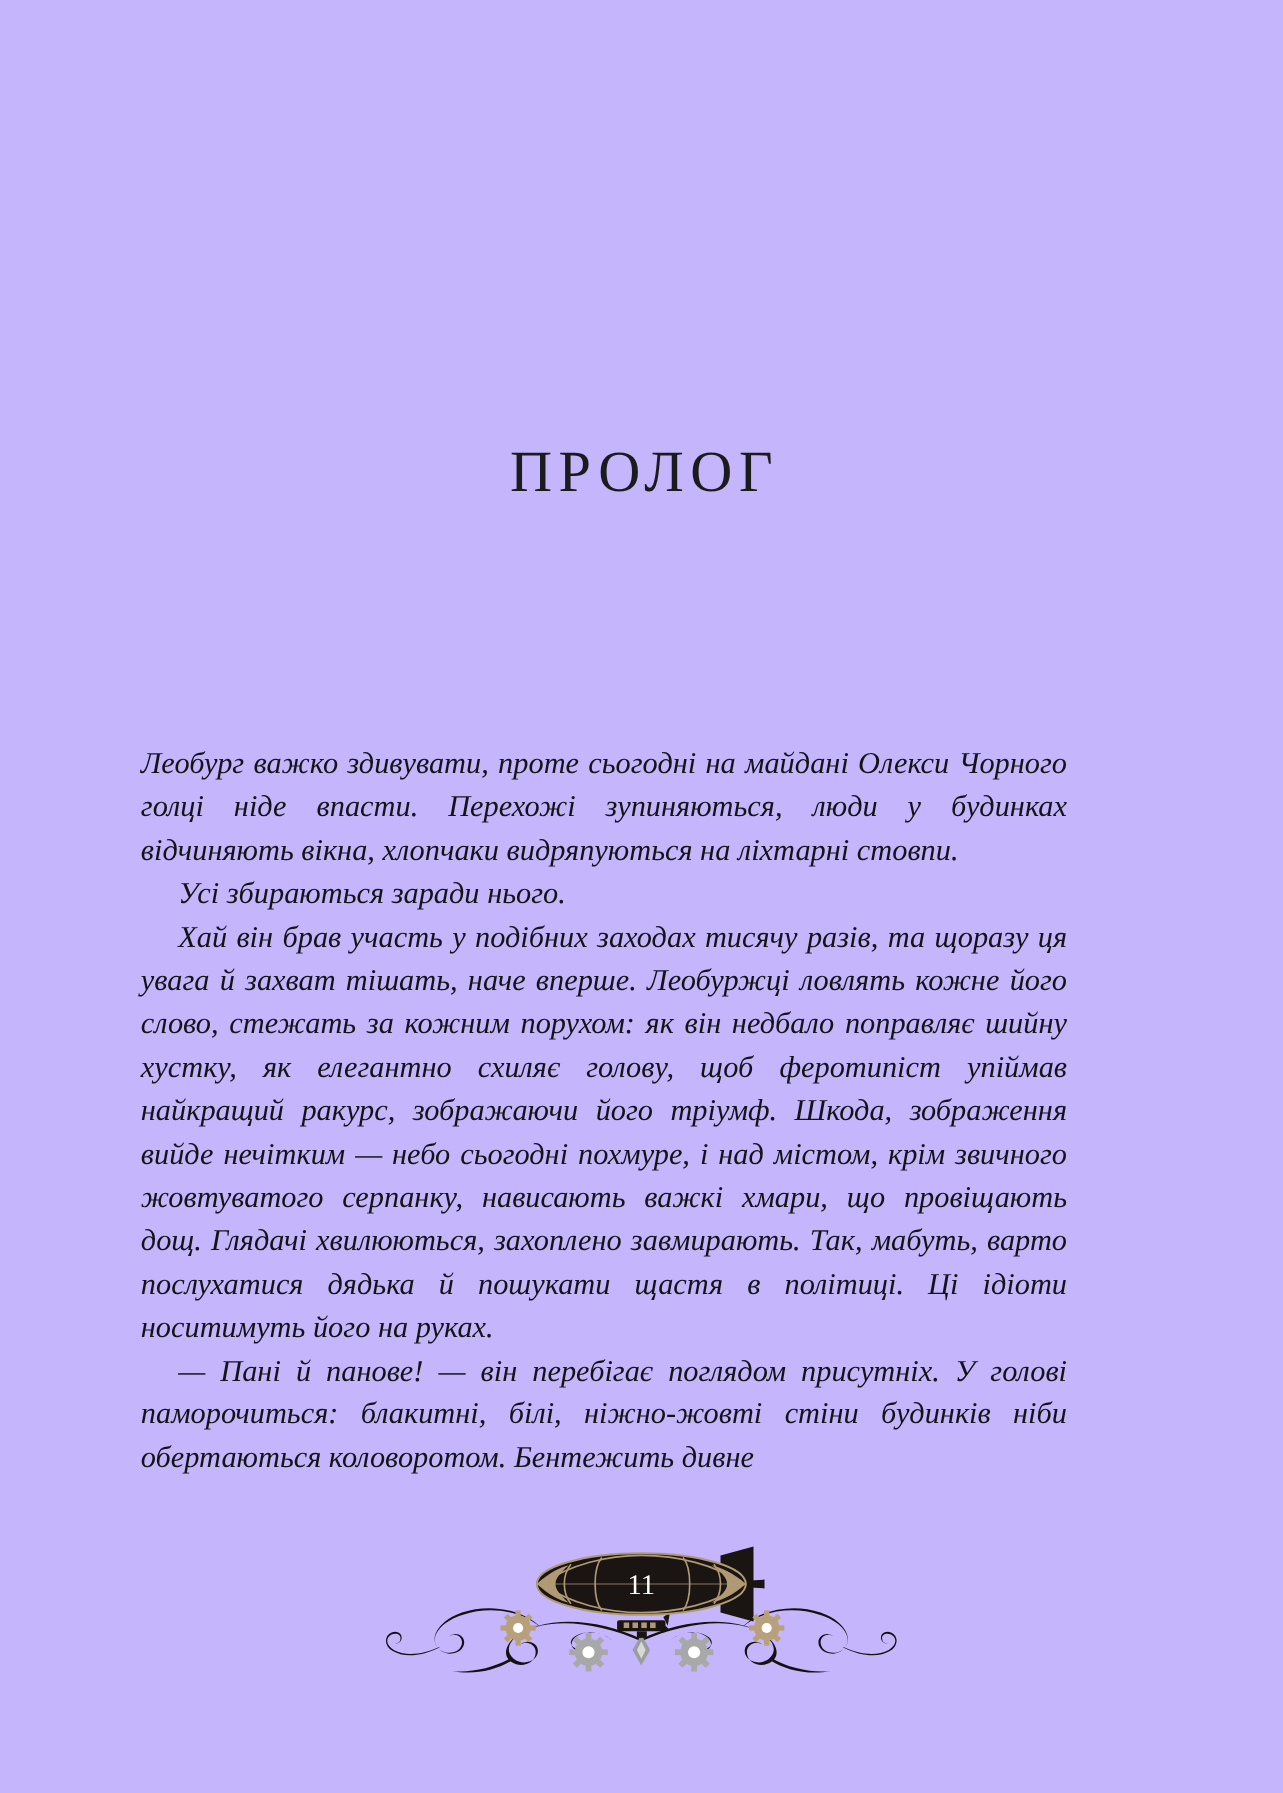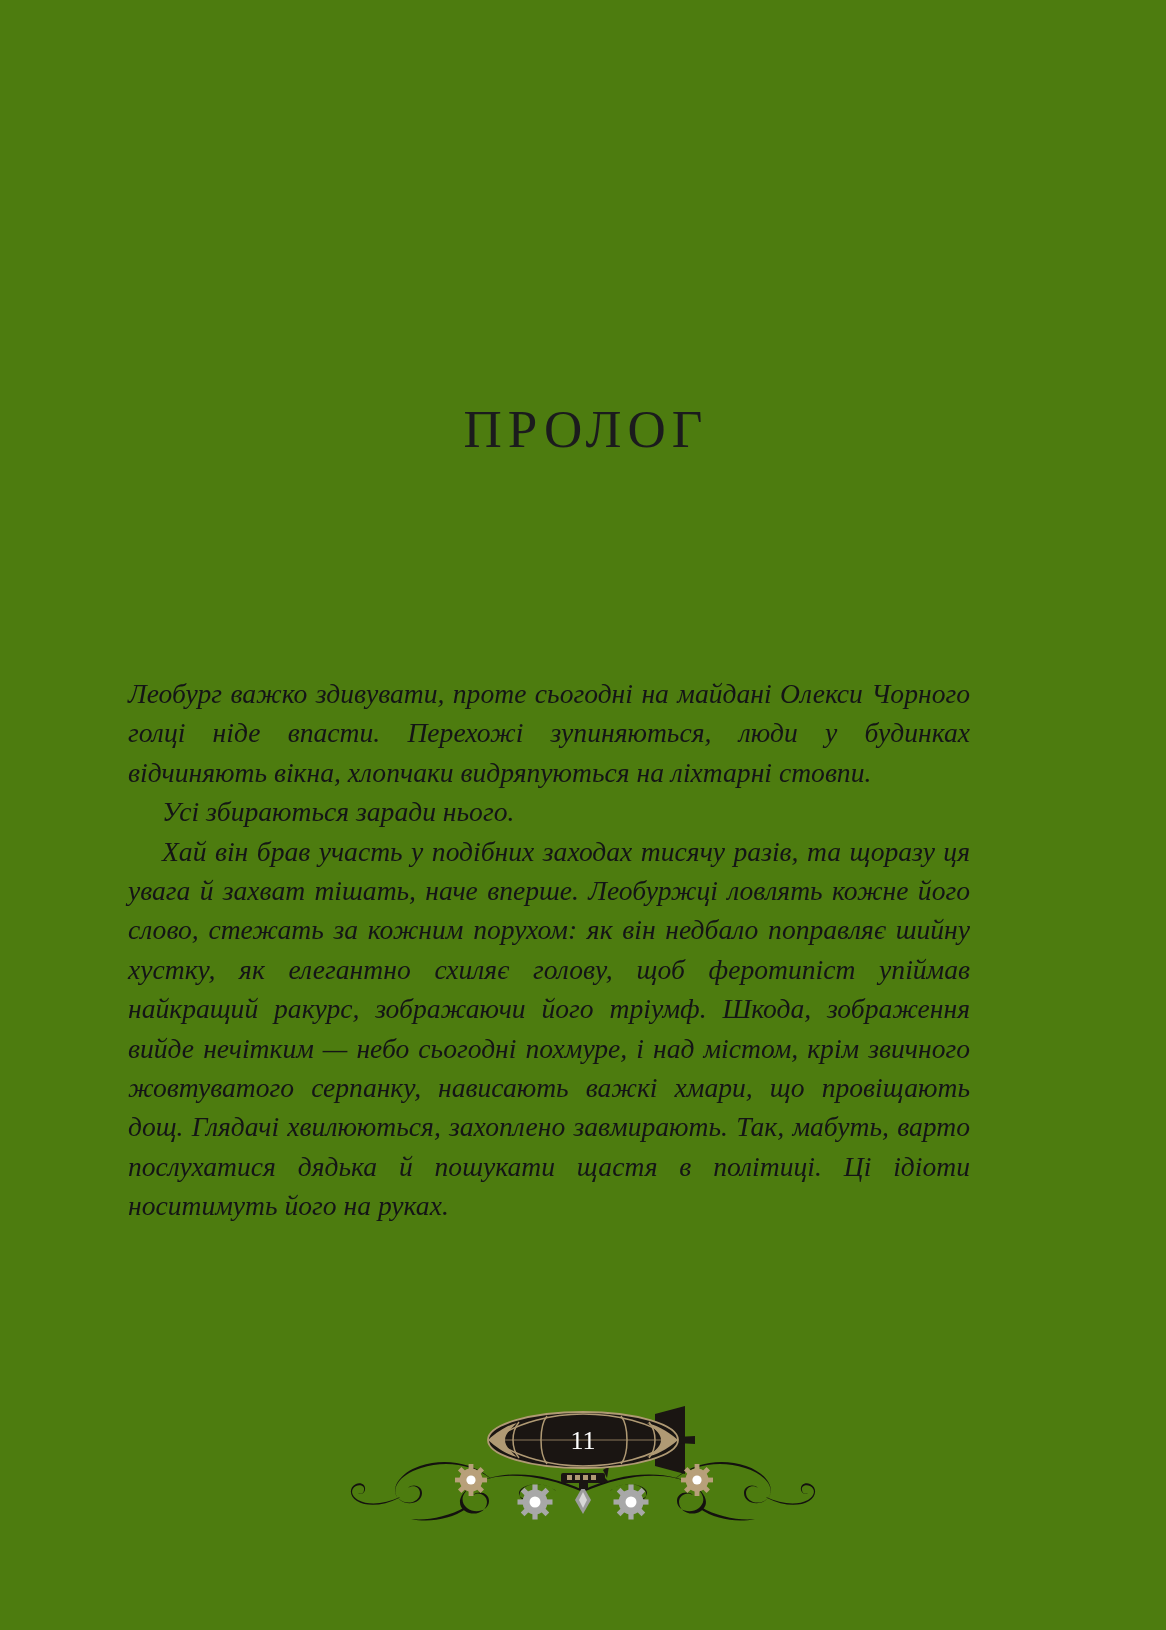--- a/index.html
+++ b/index.html
@@ -4,21 +4,21 @@
 <style>
   html, body {
     margin: 0;
     padding: 0;
     background: #ffffff;
   }
   .page {
     position: relative;
     width: 1166px;
     height: 1630px;
-    background: #4d7c0f;
+    background: #c4b5fd;
     overflow: hidden;
     font-family: "Liberation Serif", "DejaVu Serif", serif;
   }
 
   
   .chapter-title {
     position: absolute;
     left: 0;
     top: 400px;
     width: 1166px;
@@ -78,20 +78,21 @@
 <body>
 
 <div class="page">
 
   <div class="chapter-title">ПРОЛОГ</div>
 
   <div class="body-block">
     <p class="para first">Леобург важко здивувати, проте сьогодні на майдані Олекси Чорного голці ніде впасти. Перехожі зупиняються, люди у будинках відчиняють вікна, хлопчаки видряпуються на ліхтарні стовпи.</p>
     <p class="para">Усі збираються заради нього.</p>
     <p class="para">Хай він брав участь у подібних заходах тисячу разів, та щоразу ця увага й захват тішать, наче вперше. Леобуржці ловлять кожне його слово, стежать за кожним порухом: як він недбало поправляє шийну хустку, як елегантно схиляє голову, щоб феротипіст упіймав найкращий ракурс, зображаючи його тріумф. Шкода, зображення вийде нечітким — небо сьогодні похмуре, і над містом, крім звичного жовтуватого серпанку, нависають важкі хмари, що провіщають дощ. Глядачі хвилюються, захоплено завмирають. Так, мабуть, варто послухатися дядька й пошукати щастя в політиці. Ці ідіоти носитимуть його на руках.</p>
+    <p class="para">— Пані й панове! — він перебігає поглядом присутніх. У голові паморочиться: блакитні, білі, ніжно-жовті стіни будинків ніби обертаються коловоротом. Бентежить дивне</p>
   </div>
 
   <div class="footer-ornament">
     <svg width="560" height="150" viewBox="0 0 560 150" xmlns="http://www.w3.org/2000/svg">
 
       <g fill="#14110f">
         <path d="M280 112
                  C 250 98, 215 92, 186 100
                  C 160 107, 150 125, 162 133
                  C 171 139, 184 134, 184 124

